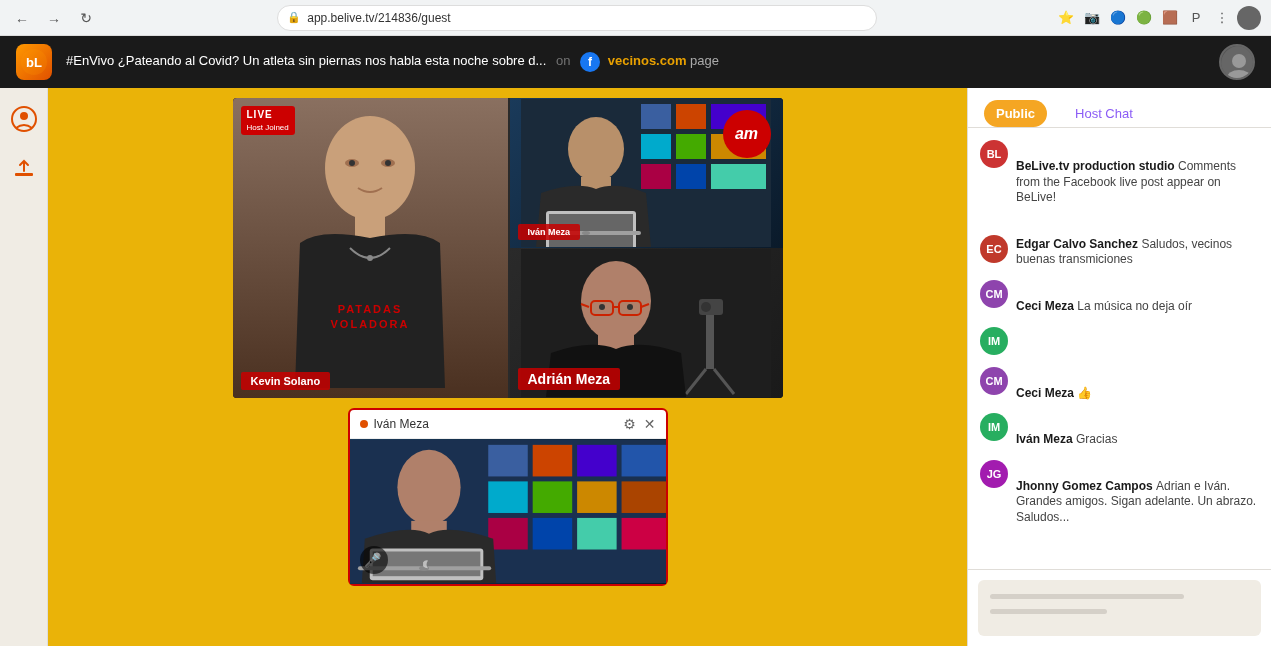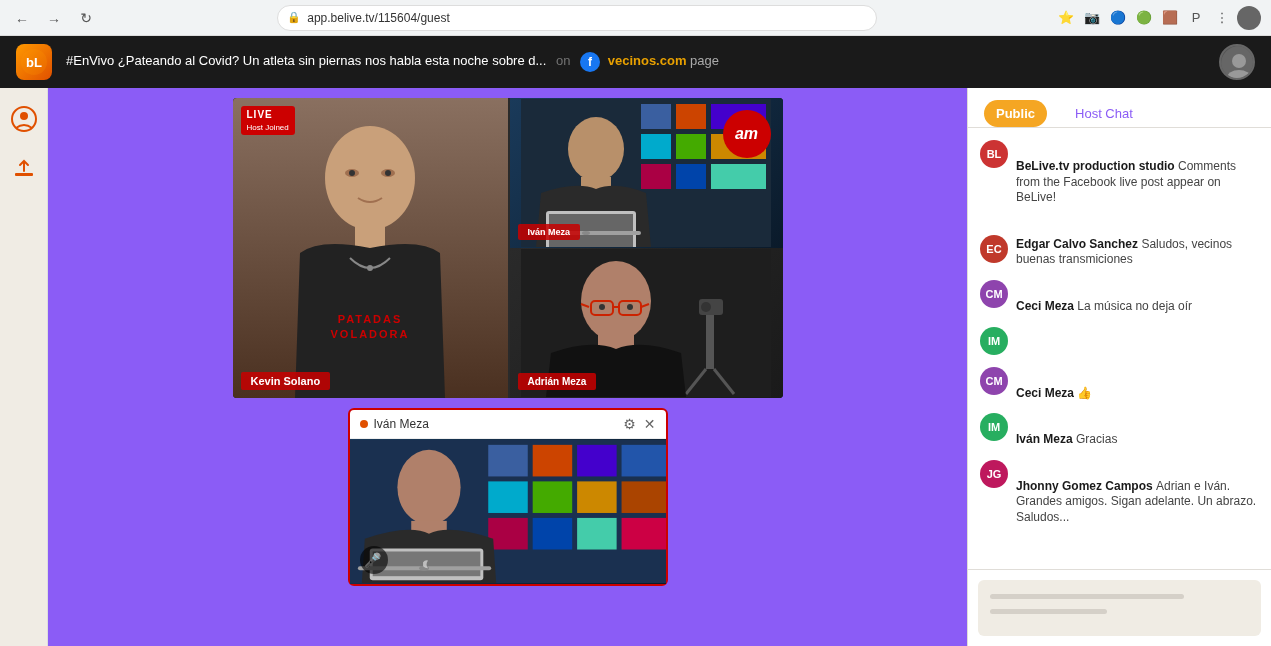--- a/index.html
+++ b/index.html
@@ -131,21 +131,21 @@
       width: 30px; height: 30px;
       display: flex; align-items: center; justify-content: center;
       cursor: pointer;
       color: #e05000;
       font-size: 18px;
     }
 
     
     .content-area {
       flex: 1;
-      background: #8b5cf6;
+      background: #eab308;
       display: flex;
       flex-direction: column;
       align-items: center;
       padding: 0;
       overflow: hidden;
     }
 
     
     .video-grid-container {
       width: 550px;
@@ -198,21 +198,21 @@
       padding: 3px 10px;
       border-radius: 2px;
     }
 
     
     .person-main {
       width: 100%;
       height: 100%;
       background: linear-gradient(180deg, #8a7060 0%, #4a3020 100%);
       display: flex;
-      align-items: flex-end;
+      align-items: flex-start;
       justify-content: center;
       position: relative;
     }
     .person-side {
       width: 100%;
       height: 100%;
       display: flex;
       align-items: center;
       justify-content: center;
       position: relative;
@@ -418,21 +418,21 @@
   </style>
 </head>
 <body>
 
 <div class="browser-bar">
   <button class="browser-nav-btn">←</button>
   <button class="browser-nav-btn">→</button>
   <button class="browser-nav-btn">↻</button>
   <div class="address-bar">
     <span class="lock-icon">🔒</span>
-    <span>app.belive.tv/115604/guest</span>
+    <span>app.belive.tv/214836/guest</span>
   </div>
   <div class="browser-icons">
     <button class="browser-icon-btn">⭐</button>
     <button class="browser-icon-btn">📷</button>
     <button class="browser-icon-btn">🔵</button>
     <button class="browser-icon-btn">🟢</button>
     <button class="browser-icon-btn">🟫</button>
     <button class="browser-icon-btn">P</button>
     <button class="browser-icon-btn">⋮</button>
     <div class="profile-avatar"></div>
@@ -563,21 +563,21 @@
               <rect x="70" y="52" width="22" height="14" rx="4" stroke="#cc2200" stroke-width="2" fill="none"></rect>
               <rect x="98" y="52" width="22" height="14" rx="4" stroke="#cc2200" stroke-width="2" fill="none"></rect>
               <line x1="92" y1="58" x2="98" y2="58" stroke="#cc2200" stroke-width="2"></line>
               <line x1="68" y1="58" x2="60" y2="55" stroke="#cc2200" stroke-width="2"></line>
               <line x1="120" y1="58" x2="128" y2="55" stroke="#cc2200" stroke-width="2"></line>
 
               <circle cx="81" cy="58" r="3" fill="#333"></circle>
               <circle cx="109" cy="58" r="3" fill="#333"></circle>
             </svg>
           </div>
-          <div class="video-name-tag" style="font-size:10px;">Adrián Meza</div>
+          <div class="video-name-tag" style="font-size:14px;">Adrián Meza</div>
         </div>
       </div>
     </div>
 
 
     <div class="instream-panel">
       <div class="instream-header">
         <div class="instream-name">
           <div class="instream-dot"></div>
           <span>Iván Meza</span>
@@ -648,21 +648,21 @@
         </div>
         <div class="chat-msg">
           <div class="chat-avatar" style="background: rgb(142, 68, 173);">CM</div>
           <div class="chat-msg-content"><span class="chat-msg-name">Ceci Meza </span><span class="chat-msg-text">👍</span></div>
         </div>
         <div class="chat-msg">
           <div class="chat-avatar" style="background: rgb(39, 174, 96);">IM</div>
           <div class="chat-msg-content"><span class="chat-msg-name">Iván Meza </span><span class="chat-msg-text">Gracias</span></div>
         </div>
         <div class="chat-msg">
-          <div class="chat-avatar" style="background: #be185d;">JG</div>
+          <div class="chat-avatar" style="background: #a21caf;">JG</div>
           <div class="chat-msg-content"><span class="chat-msg-name">Jhonny Gomez Campos </span><span class="chat-msg-text">Adrian e Iván. Grandes amigos. Sigan adelante. Un abrazo. Saludos...</span></div>
         </div>
       </div>
     <div class="chat-input-area">
       <div class="chat-input-placeholder" style="background:#f0ece4; border-radius:6px; height:56px; padding:8px 12px;">
         <div class="chat-input-lines">
           <div class="chat-input-line chat-input-line-1" style="height:5px;background:#d5d0c8;border-radius:3px;width:75%;"></div>
           <div class="chat-input-line chat-input-line-2" style="height:5px;background:#d5d0c8;border-radius:3px;width:45%;"></div>
         </div>
       </div>

